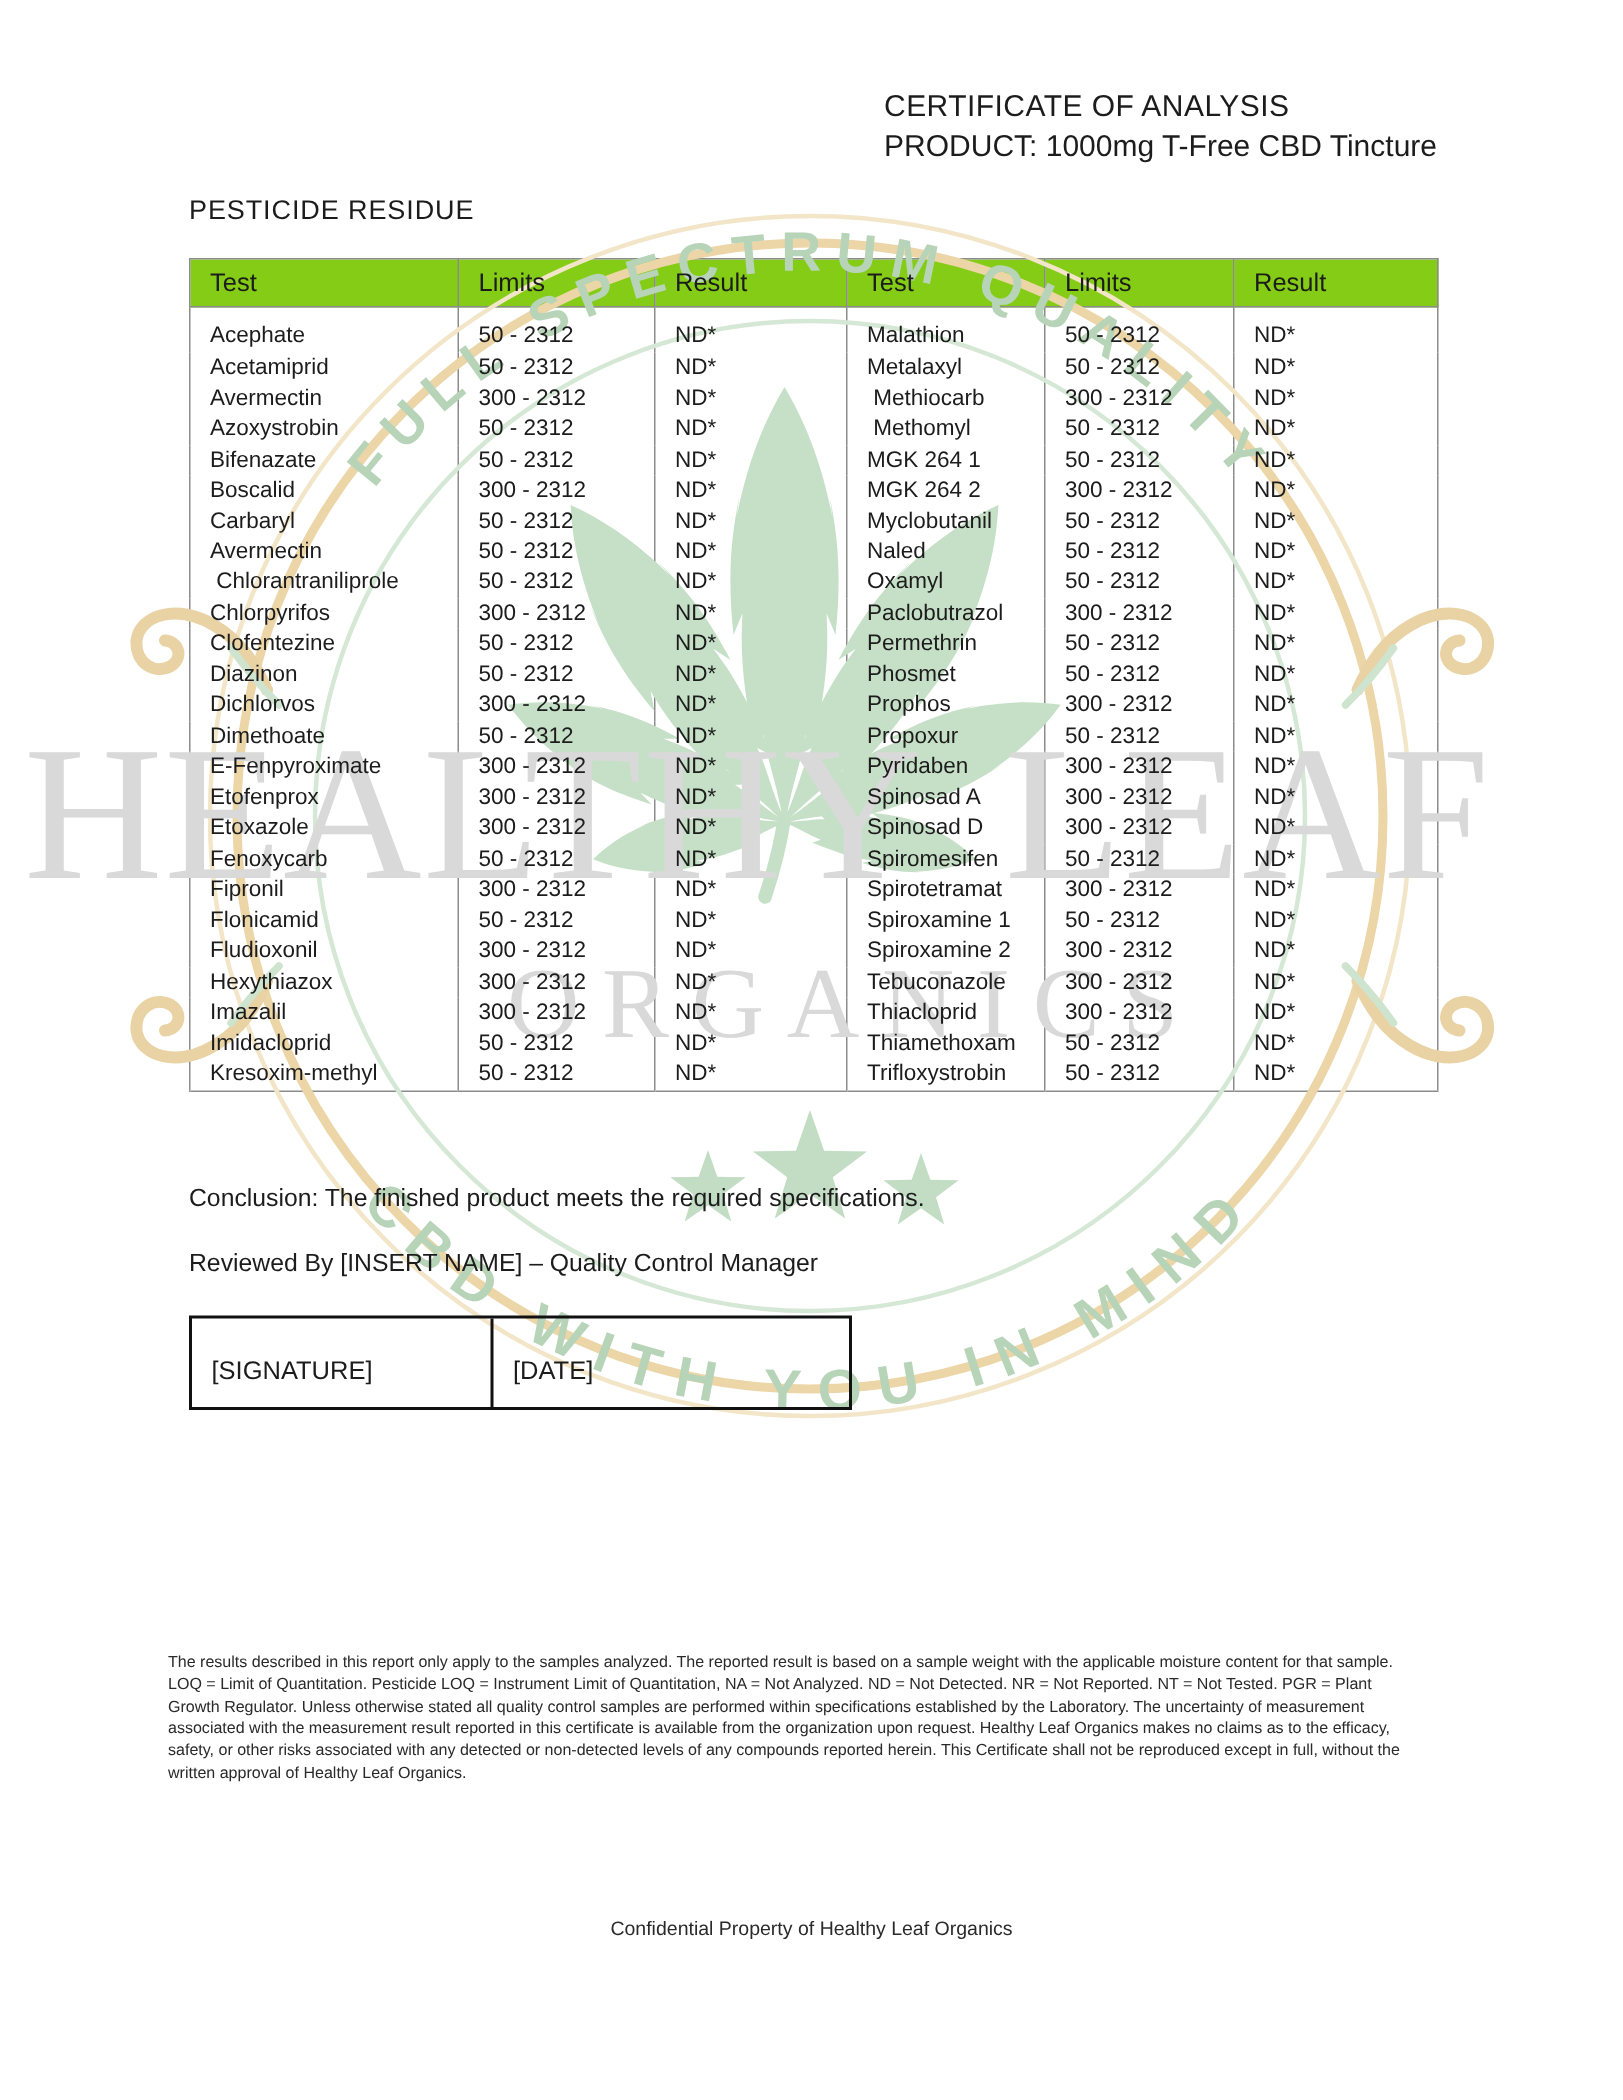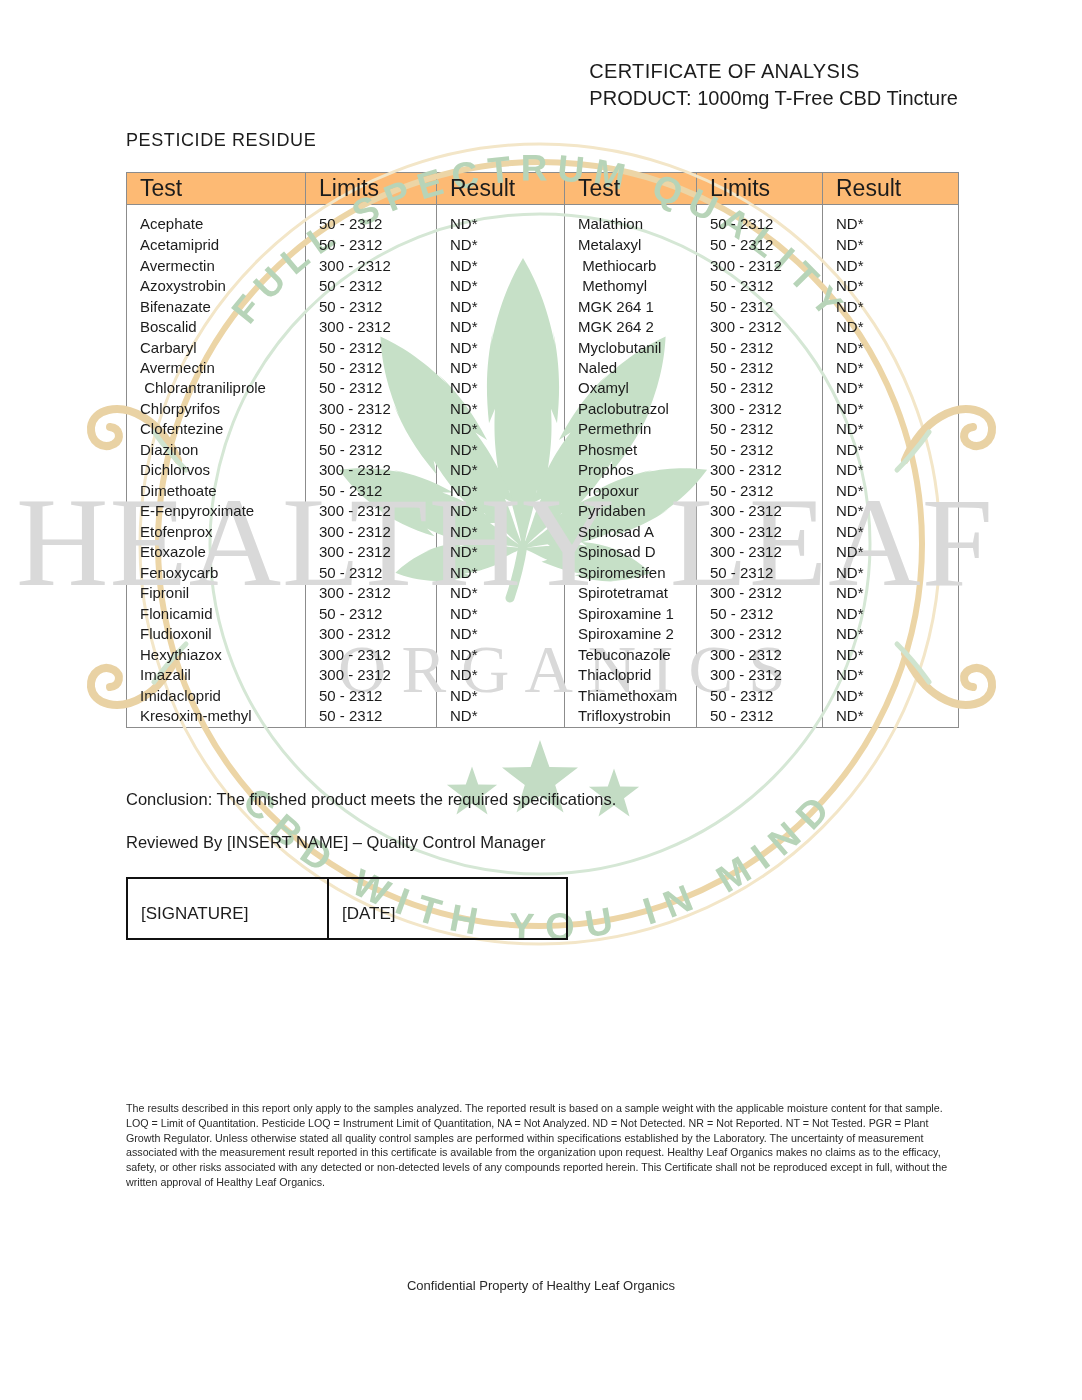--- a/index.html
+++ b/index.html
@@ -22,40 +22,40 @@
   .coa-header{position:absolute;top:58px;right:124px;z-index:5;}
   .coa-title{font-size:20px;line-height:27px;letter-spacing:0.3px;}
   .coa-product{font-size:20px;line-height:27px;}
 
   .section-title{position:absolute;left:126px;top:130px;font-size:18px;letter-spacing:0.6px;z-index:5;}
 
   
   table.residue{position:absolute;left:126px;top:172px;width:832px;height:556px;
       border-collapse:collapse;table-layout:fixed;}
   table.residue, table.residue th, table.residue td{border:1.4px solid #8c8c8c;}
-  table.residue th{background:#fdba74;font-weight:normal;text-align:left;
-      font-size:23px;height:29px;padding:1px 4px 1px 13px;}
+  table.residue th{background:#84cc16;font-weight:normal;text-align:left;
+      font-size:17px;height:29px;padding:1px 4px 1px 13px;}
   table.residue td{border-top:none;border-bottom:none;vertical-align:top;
       font-size:15px;padding:0 4px 0 13px;line-height:19.3px;}
   table.residue tr.first td{padding-top:9px;}
   table.residue tr.filler td{height:auto;}
   col.c-test1{width:179px;} col.c-lim1{width:131px;} col.c-res1{width:128px;}
   col.c-test2{width:132px;} col.c-lim2{width:126px;} col.c-res2{width:136px;}
 
   
   .conclusion{position:absolute;left:126px;top:790px;font-size:16.5px;z-index:5;}
   .reviewed{position:absolute;left:126px;top:833px;font-size:16.5px;z-index:5;}
 
   .sig-table{position:absolute;left:126px;top:877px;width:438px;height:59px;
       border:2px solid #111;display:flex;z-index:5;background:transparent;}
   .sig-cell{display:flex;align-items:center;padding:10px 8px 0 13px;font-size:17px;}
   .sig-cell.sig{width:178px;border-right:2px solid #111;}
   .sig-cell.date{flex:1;}
 
-  .disclaimer{position:absolute;left:126px;top:1101px;width:836px;
+  .disclaimer{position:absolute;left:112px;top:1101px;width:836px;
       font-size:10.7px;line-height:14.8px;color:#2a2a2a;z-index:5;}
   .footer{position:absolute;left:0;top:1278px;width:1082px;text-align:center;
       font-size:13px;color:#2a2a2a;z-index:5;}
 </style>
 </head>
 <body>
 
 <div class="page">
 
   <div class="wm">

